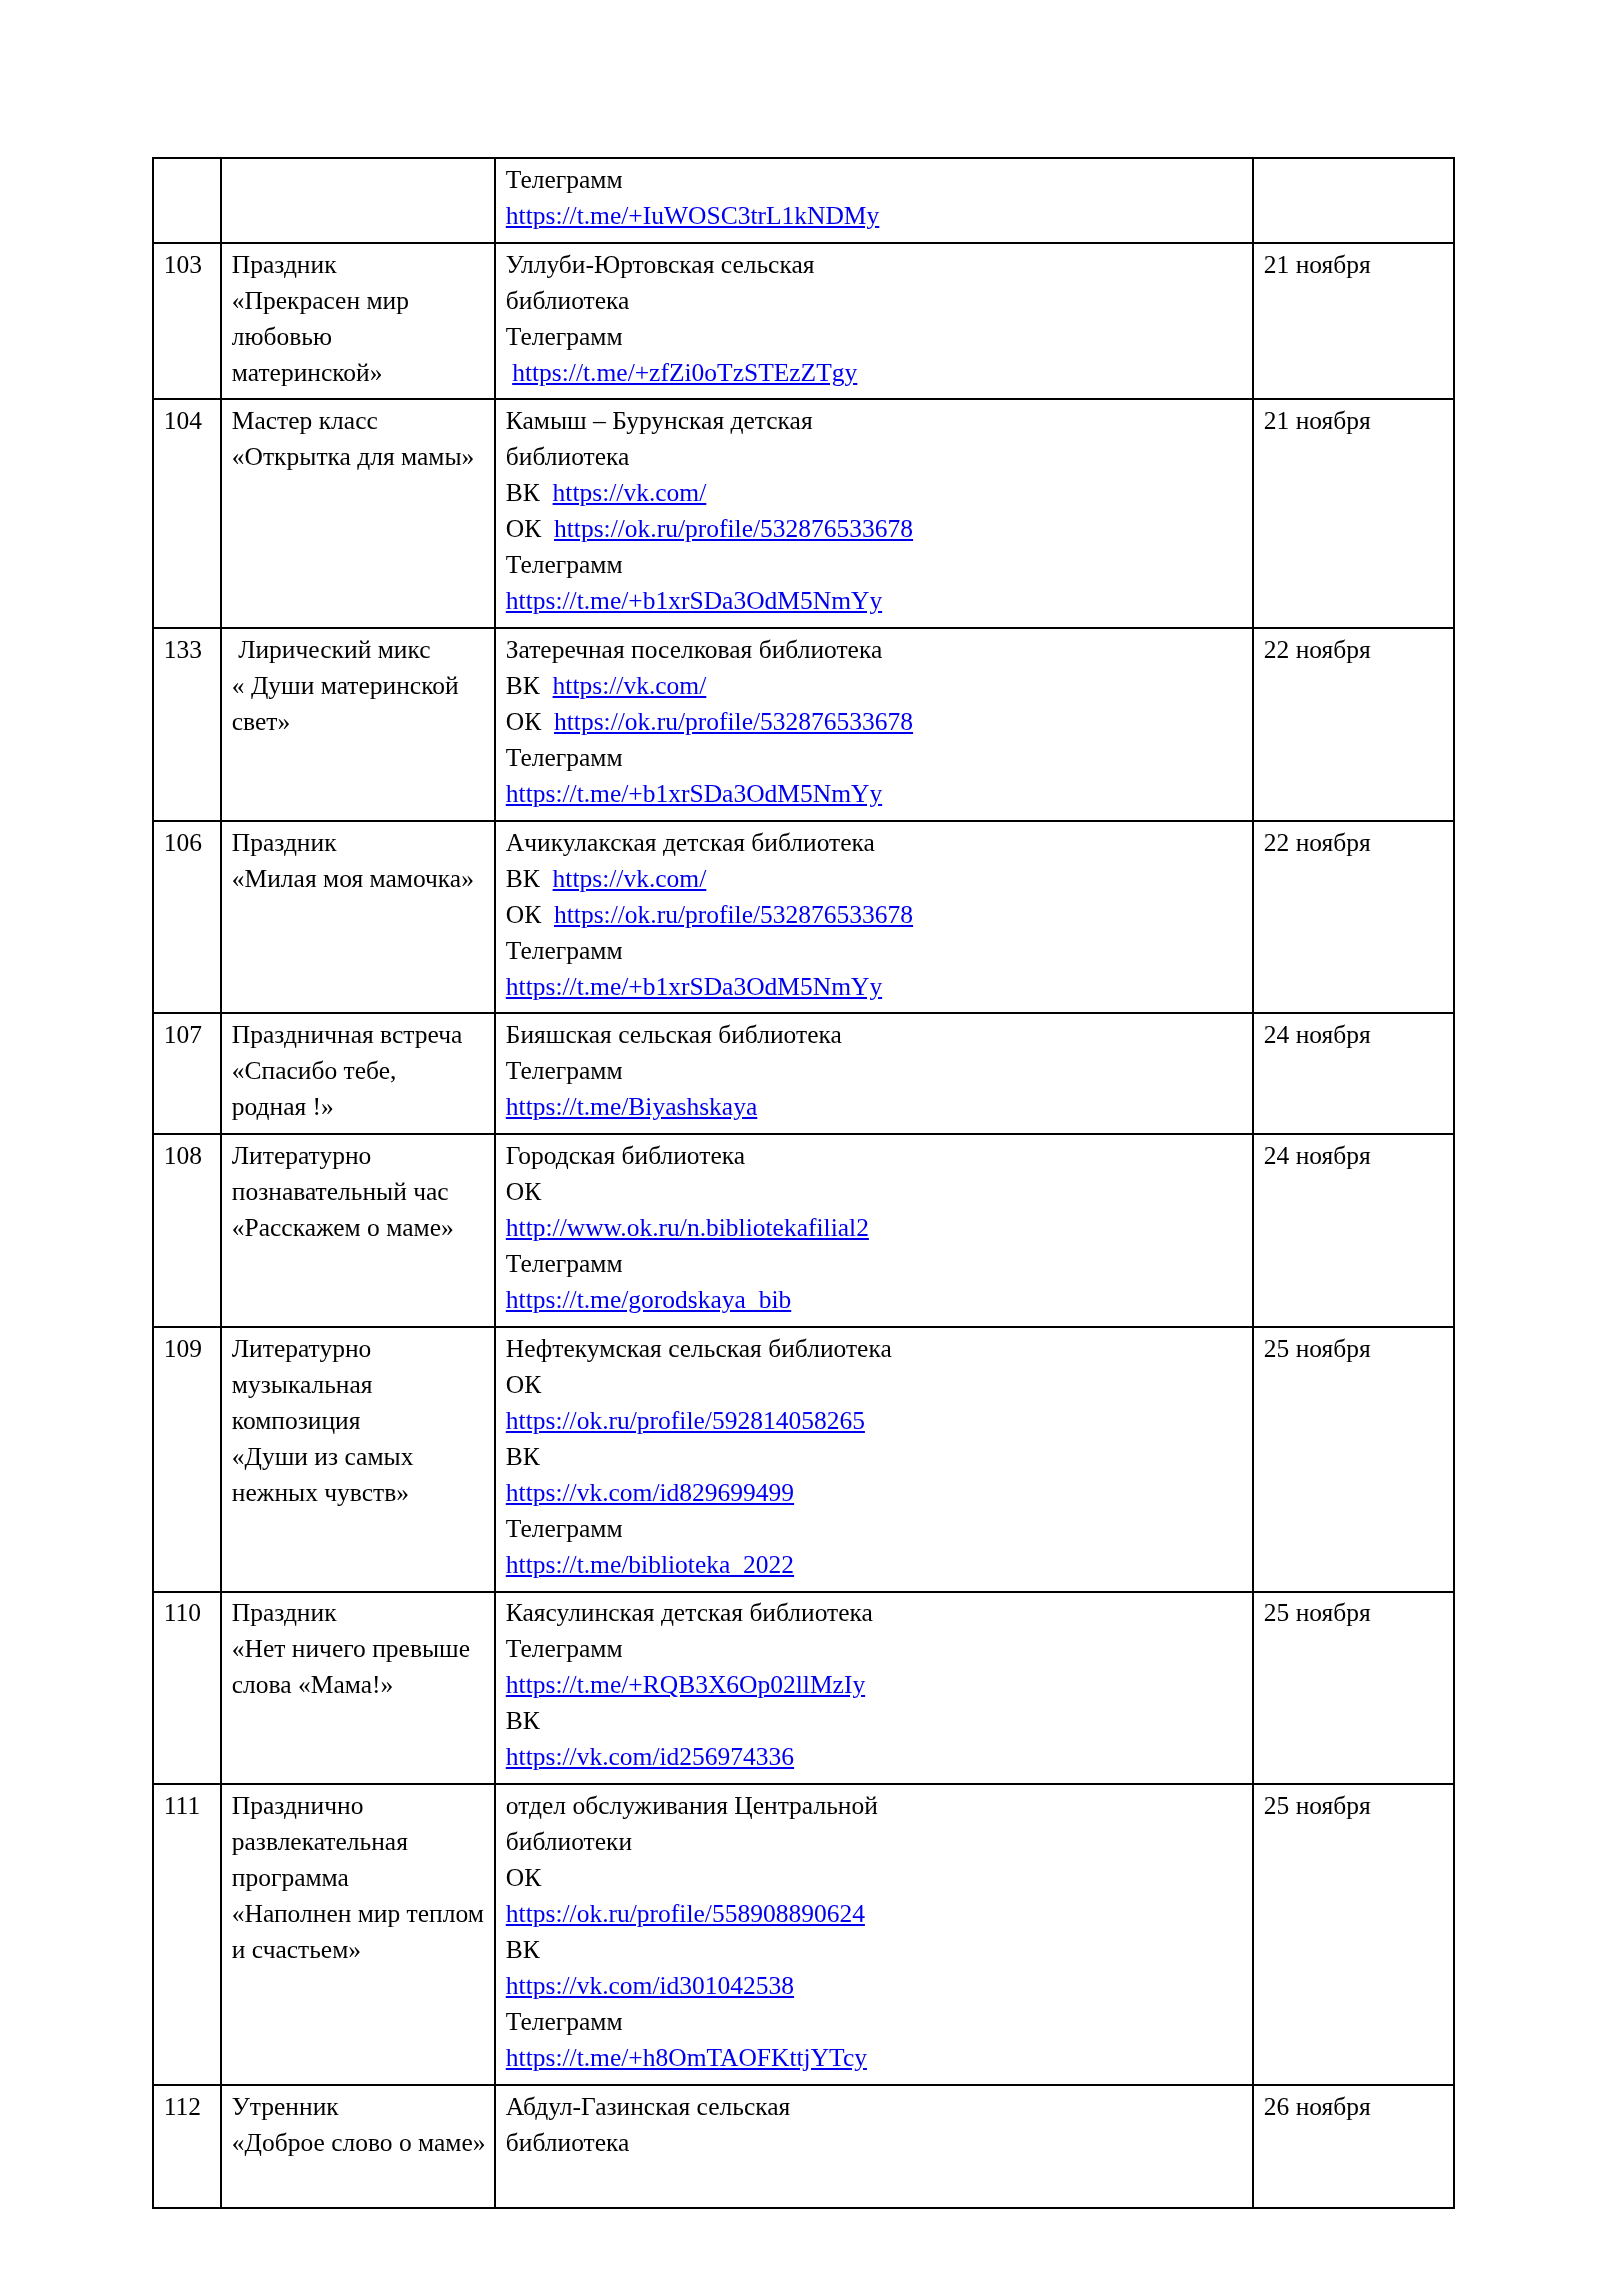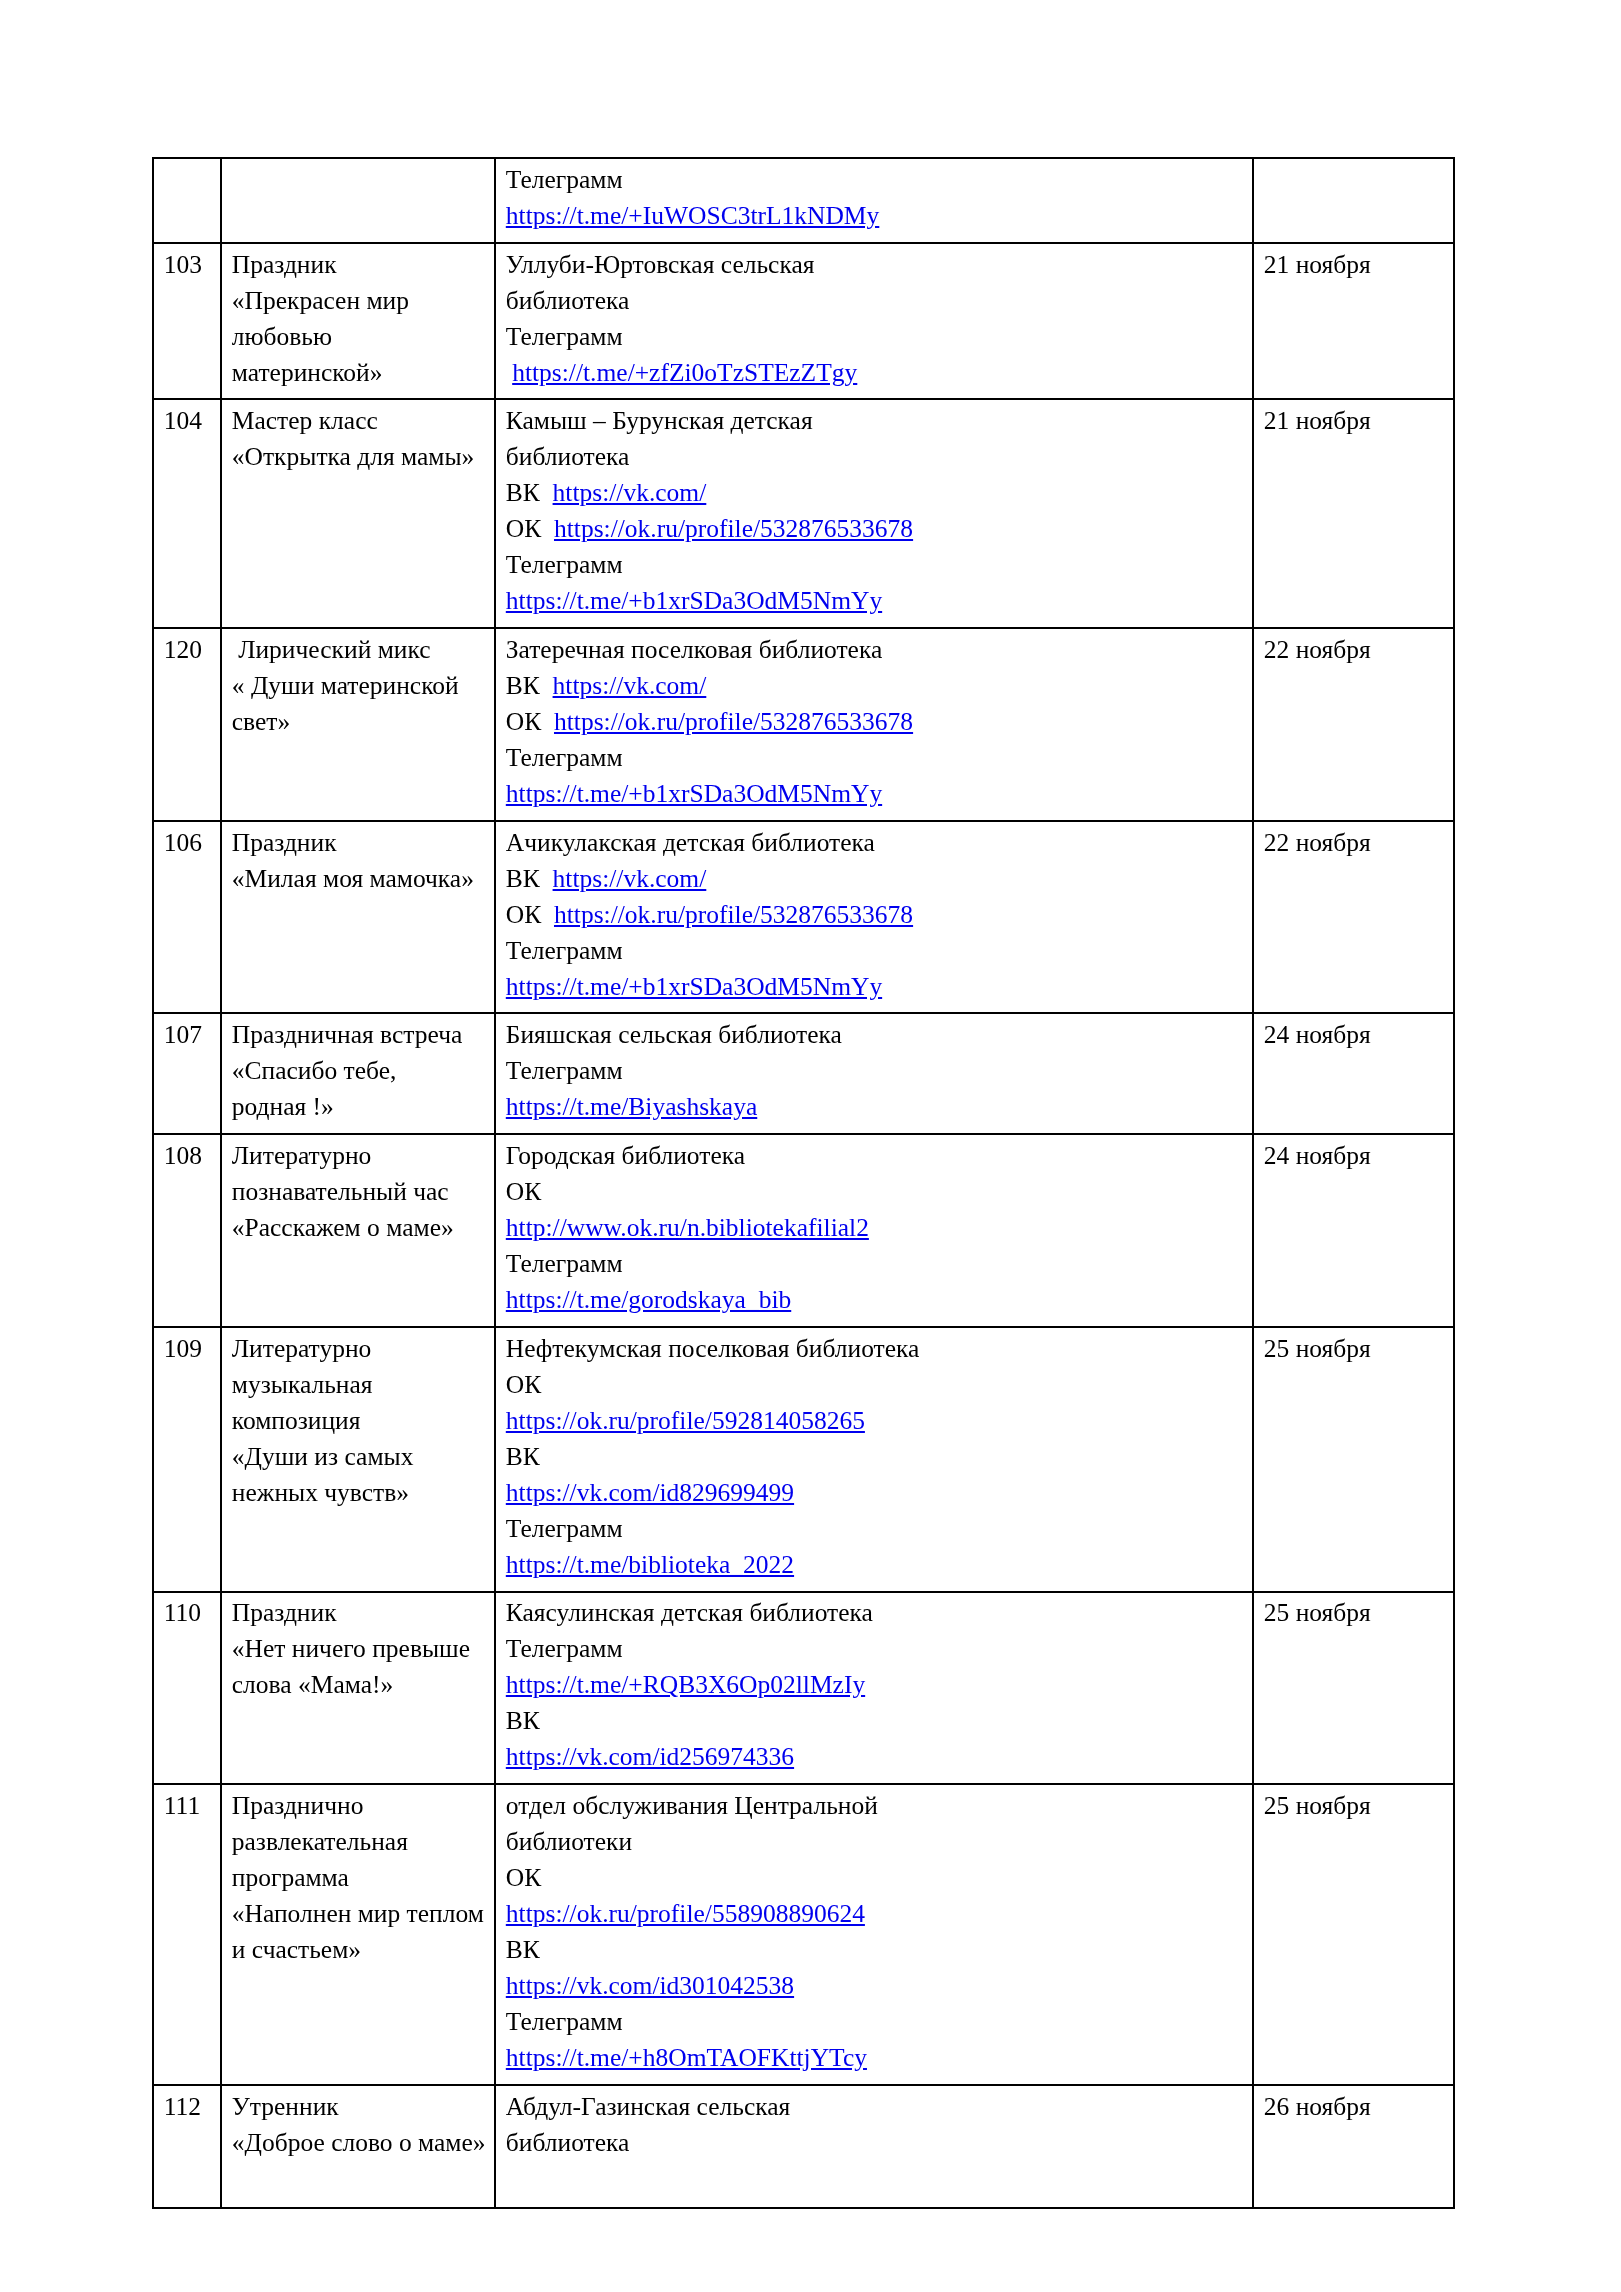--- a/index.html
+++ b/index.html
@@ -80,21 +80,21 @@
             <div data-name="info-line" class="line"><span data-name="info-text">ОК  </span><a data-name="ok-link" href="#">https://ok.ru/profile/532876533678</a></div>
             <div data-name="info-line" class="line"><span data-name="info-text">Телеграмм</span></div>
             <div data-name="info-line" class="line"><a data-name="telegram-link" href="#">https://t.me/+b1xrSDa3OdM5NmYy</a></div>
           </td>
           <td data-name="date-cell">
             <div data-name="event-date" class="line">21 ноября</div>
           </td>
         </tr>
         <tr data-name="table-row">
           <td data-name="row-number-cell">
-            <div data-name="row-number" class="line">120</div>
+            <div data-name="row-number" class="line">133</div>
           </td>
           <td data-name="event-title-cell">
             <div data-name="event-title-line" class="line"> Лирический микс</div>
             <div data-name="event-title-line" class="line">« Души материнской</div>
             <div data-name="event-title-line" class="line">свет»</div>
           </td>
           <td data-name="venue-links-cell">
             <div data-name="info-line" class="line"><span data-name="info-text">Затеречная поселковая библиотека</span></div>
             <div data-name="info-line" class="line"><span data-name="info-text">ВК  </span><a data-name="vk-link" href="#">https://vk.com/</a></div>
             <div data-name="info-line" class="line"><span data-name="info-text">ОК  </span><a data-name="ok-link" href="#">https://ok.ru/profile/532876533678</a></div>
@@ -167,21 +167,21 @@
             <div data-name="row-number" class="line">109</div>
           </td>
           <td data-name="event-title-cell">
             <div data-name="event-title-line" class="line">Литературно</div>
             <div data-name="event-title-line" class="line">музыкальная</div>
             <div data-name="event-title-line" class="line">композиция</div>
             <div data-name="event-title-line" class="line">«Души из самых</div>
             <div data-name="event-title-line" class="line">нежных чувств»</div>
           </td>
           <td data-name="venue-links-cell">
-            <div data-name="info-line" class="line"><span data-name="info-text">Нефтекумская поселковая библиотека</span></div>
+            <div data-name="info-line" class="line"><span data-name="info-text">Нефтекумская сельская библиотека</span></div>
             <div data-name="info-line" class="line"><span data-name="info-text">ОК</span></div>
             <div data-name="info-line" class="line"><a data-name="ok-link" href="#">https://ok.ru/profile/592814058265</a></div>
             <div data-name="info-line" class="line"><span data-name="info-text">ВК</span></div>
             <div data-name="info-line" class="line"><a data-name="vk-link" href="#">https://vk.com/id829699499</a></div>
             <div data-name="info-line" class="line"><span data-name="info-text">Телеграмм</span></div>
             <div data-name="info-line" class="line"><a data-name="telegram-link" href="#">https://t.me/biblioteka_2022</a></div>
           </td>
           <td data-name="date-cell">
             <div data-name="event-date" class="line">25 ноября</div>
           </td>

